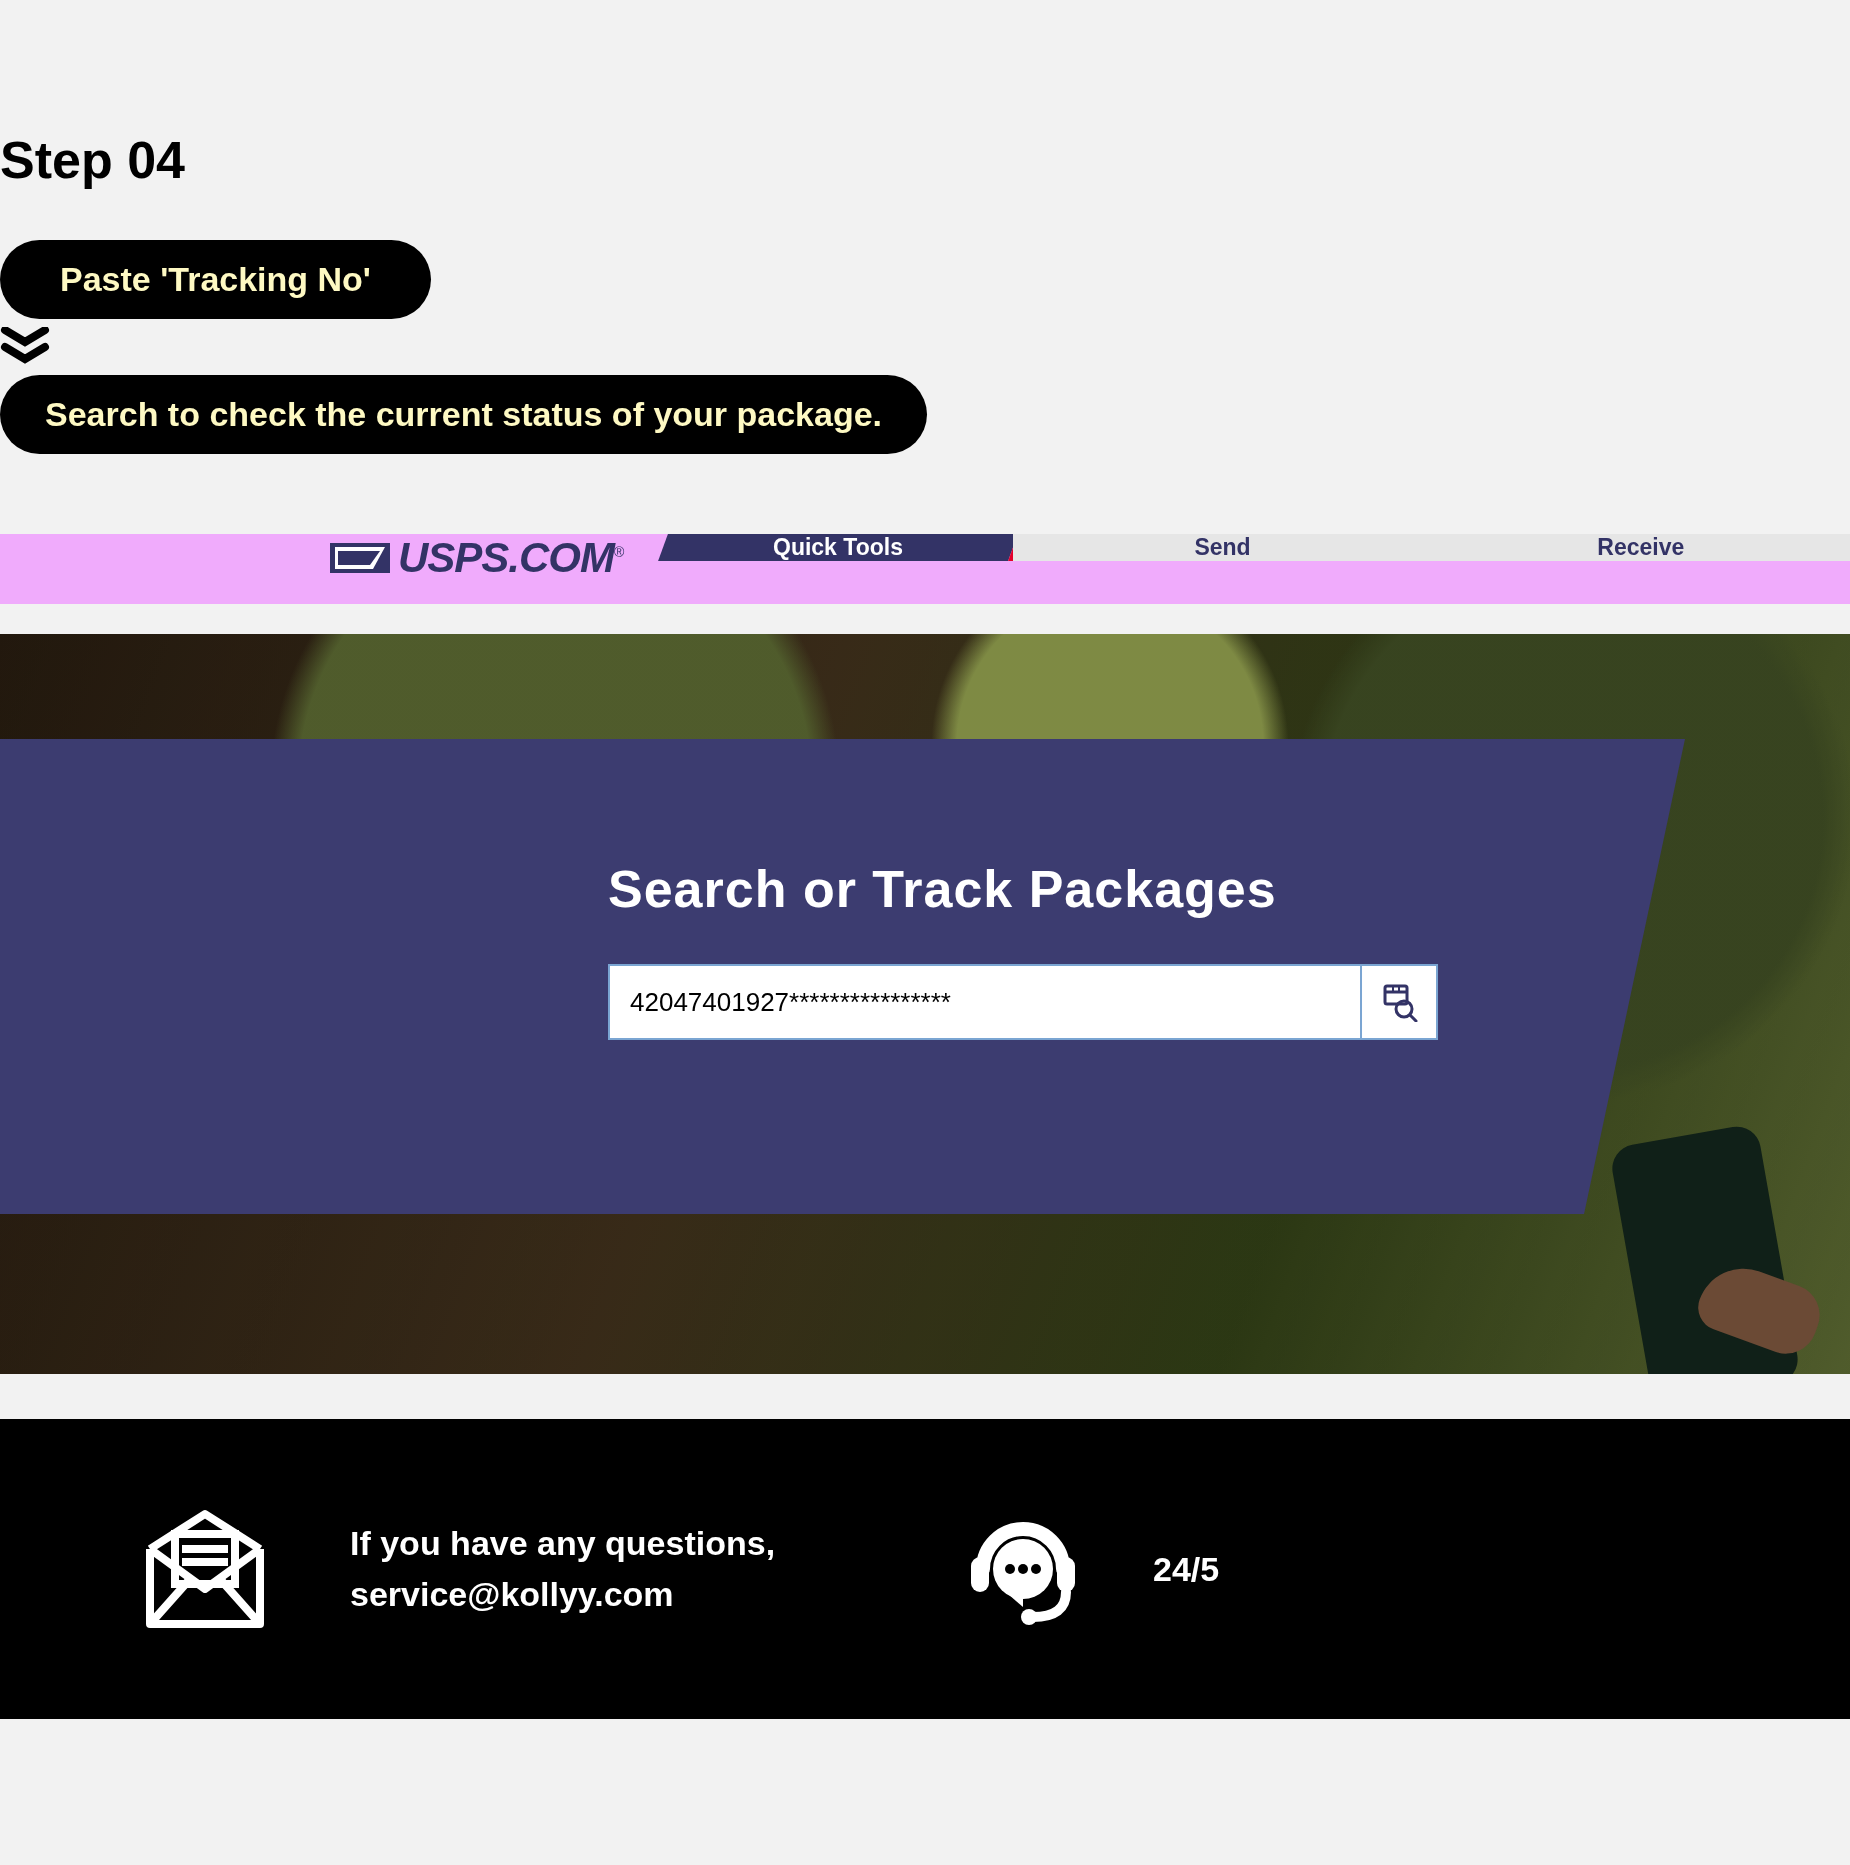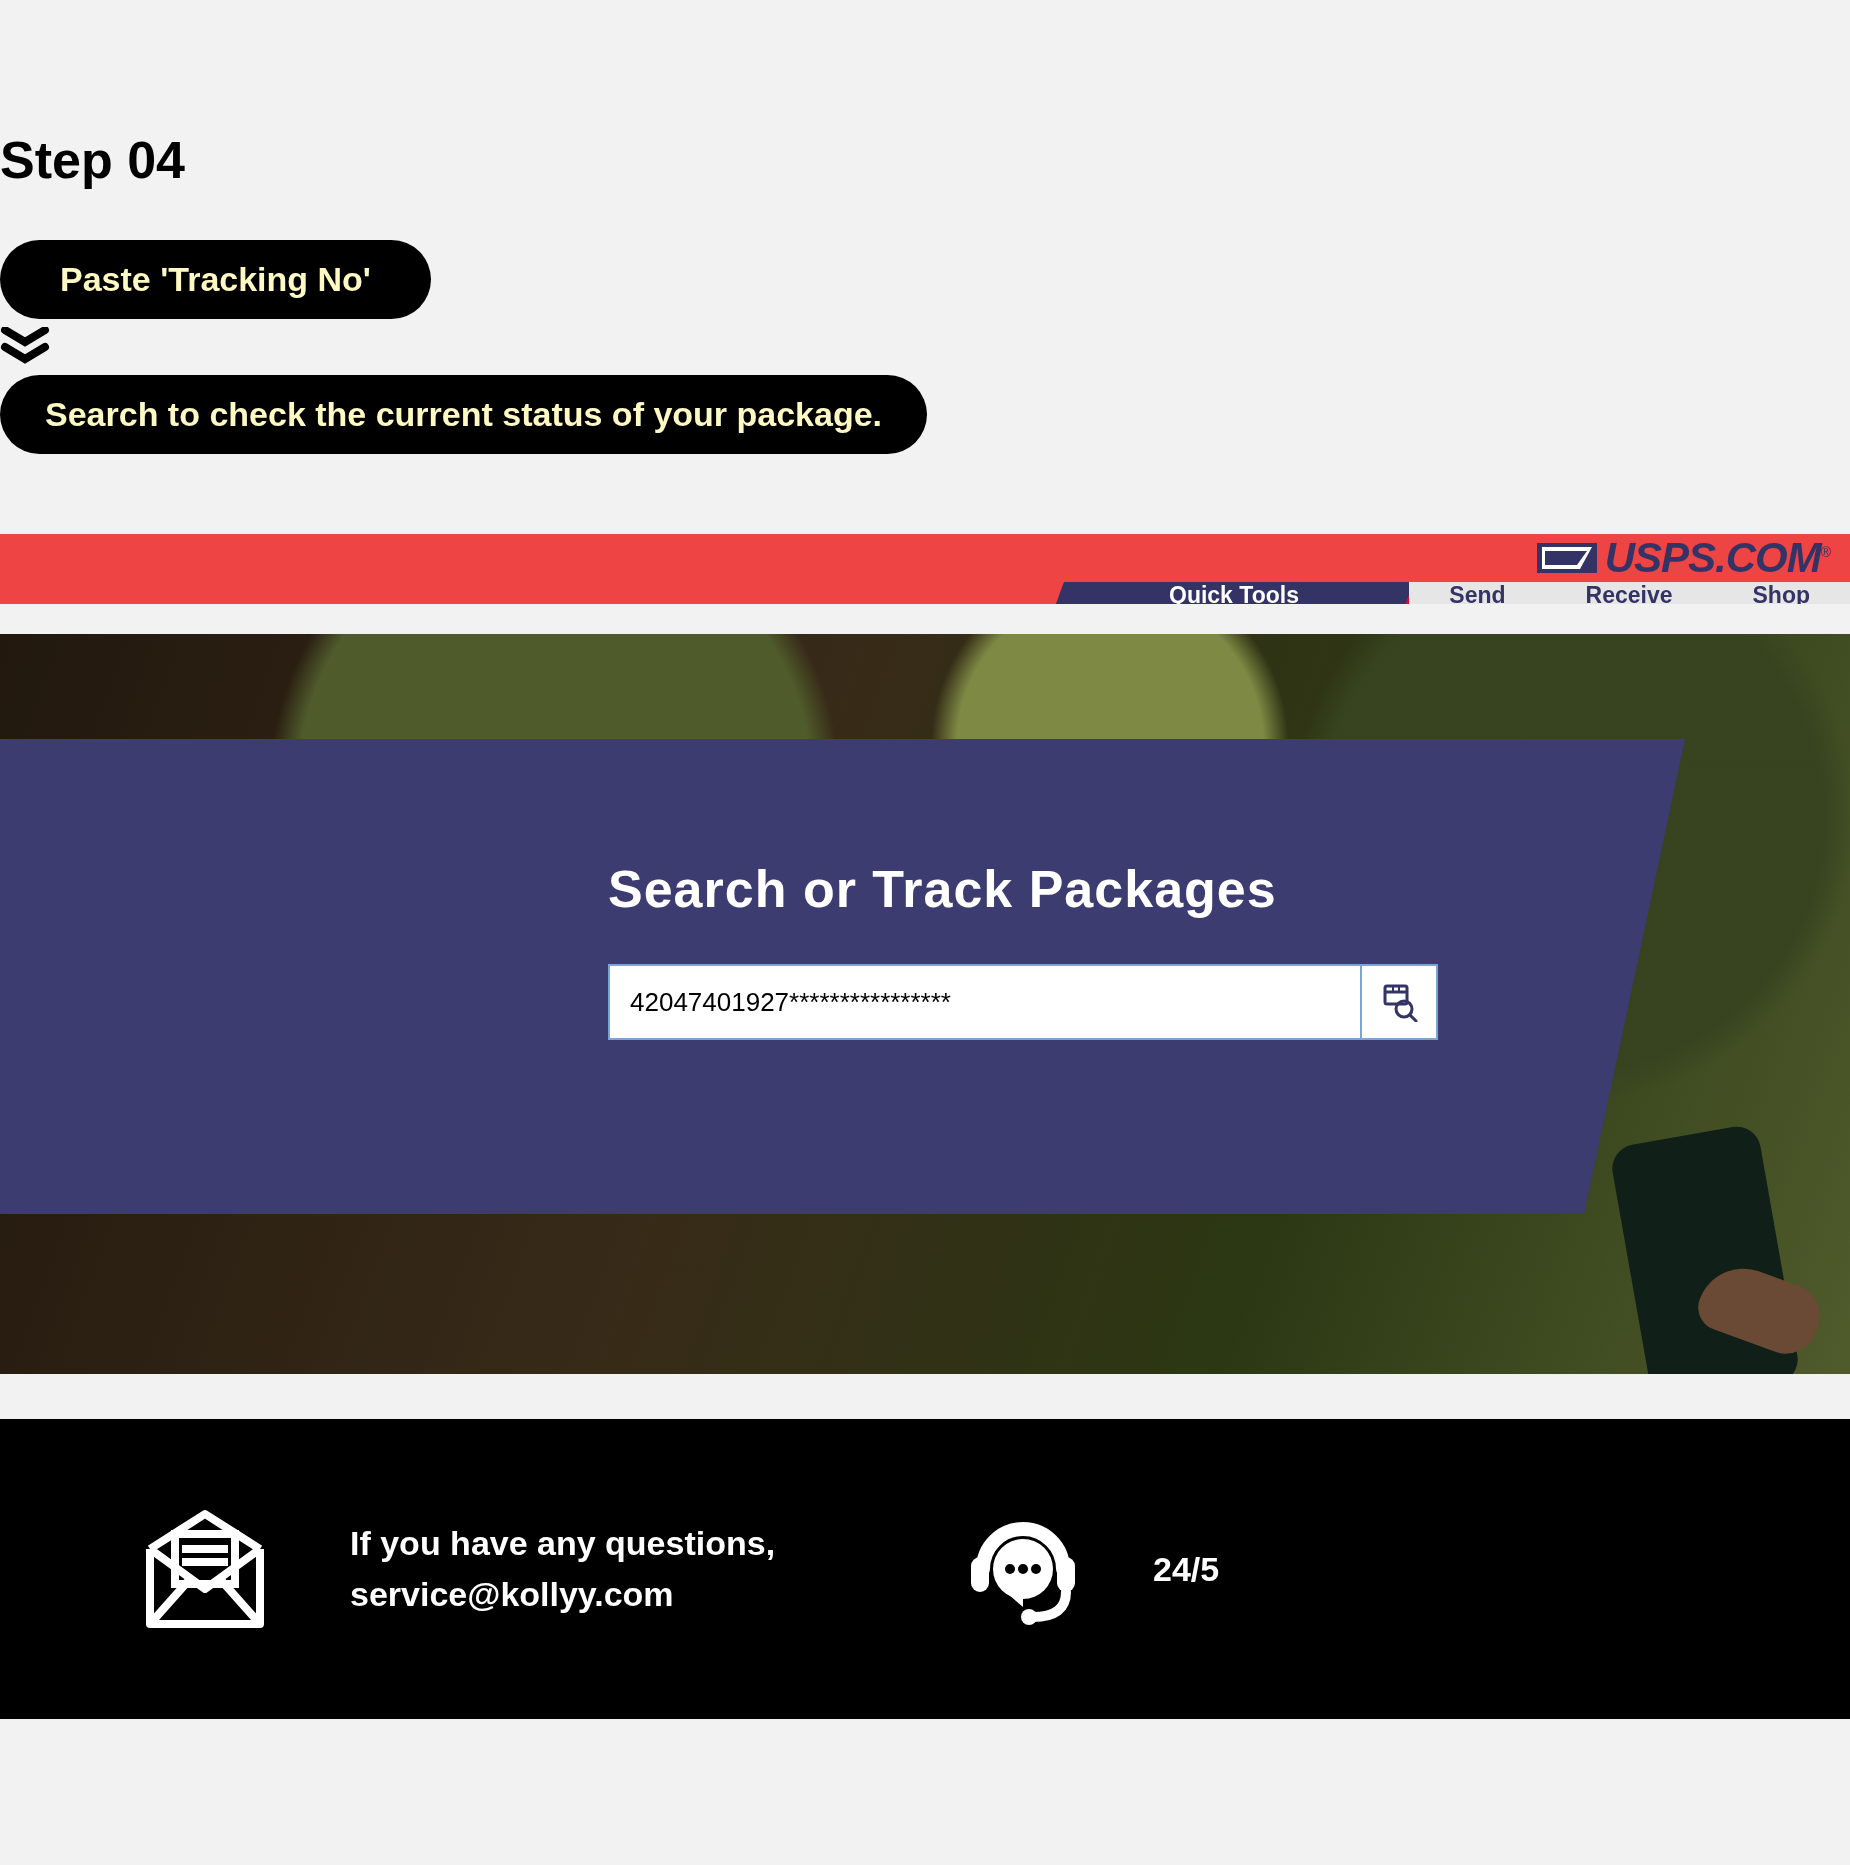--- a/index.html
+++ b/index.html
@@ -8,21 +8,21 @@
   
   .step-wrap { text-align:left; padding:130px 0 80px; }
   .step-title { font-size:52px; font-weight:700; color:#000; }
   .pill { display:inline-block; background:#000; color:#fef9c3; border-radius:999px; padding:20px 60px; font-size:34px; font-weight:700; }
   .pill-a { margin-top:50px; }
   .chevs { margin:8px 0; line-height:0; }
   .chevs svg { display:inline-block; }
   .pill-b { margin-top:0px; padding:20px 45px; }
 
   
-  .navbar { background:#ef4444; height:70px; display:flex; align-items:flex-end; overflow:hidden; padding-left:310px;flex-direction:column;}
+  .navbar { background:#f0abfc; height:70px; display:flex; align-items:flex-start; overflow:hidden; padding-left:310px;}
   .logo-area { display:flex; align-items:center; gap:8px; padding:0 20px; }
   .eagle { width:60px; height:38px; }
   .logo-text { font-family: Arial, sans-serif; font-size:42px; font-weight:700; font-style:italic; color:#333366; letter-spacing:-1px; }
   .logo-r { font-size:14px; color:#333366; vertical-align:super; font-weight:400; font-style:normal;}
   .nav-items { flex:1; display:flex; align-items:stretch; }
   .nav-item { position:relative; display:flex; align-items:center; justify-content:center; font-size:23px; font-weight:700; color:#333366; cursor:pointer; }
   .nav-qt { width:350px; background:#333366; color:#fff; transform:skewX(-20deg); margin-left:20px;}
   .nav-qt span { transform:skewX(20deg); display:inline-block; }
   .nav-qt::after { content:""; position:absolute; right:-10px; top:0; bottom:0; width:10px; background:#e4002b; }
   .nav-send   { flex:1; background:#e6e6e6; padding:0 40px;}
@@ -79,21 +79,20 @@
       <path d="M8 12 L50 12 L40 26 L8 26 Z" fill="#333366"></path>
     </svg>
     <span class="logo-text"><span>USPS.COM</span><span class="logo-r">®</span></span>
   </div>
   <div class="nav-items">
     <div class="nav-item nav-qt">
         <span>Quick Tools</span>
       </div>
     <div class="nav-item nav-send">Send</div>
     <div class="nav-item nav-receive">Receive</div>
-    <div class="nav-item nav-shop">Shop</div>
   </div>
 </div>
 
 <div class="hero">
   <div class="panel">
     <div class="panel-inner">
       <div class="search-title">Search or Track Packages</div>
       <div class="search-box">
         <input class="search-input" type="text" value="42047401927****************" style="">
         <div class="search-btn">

